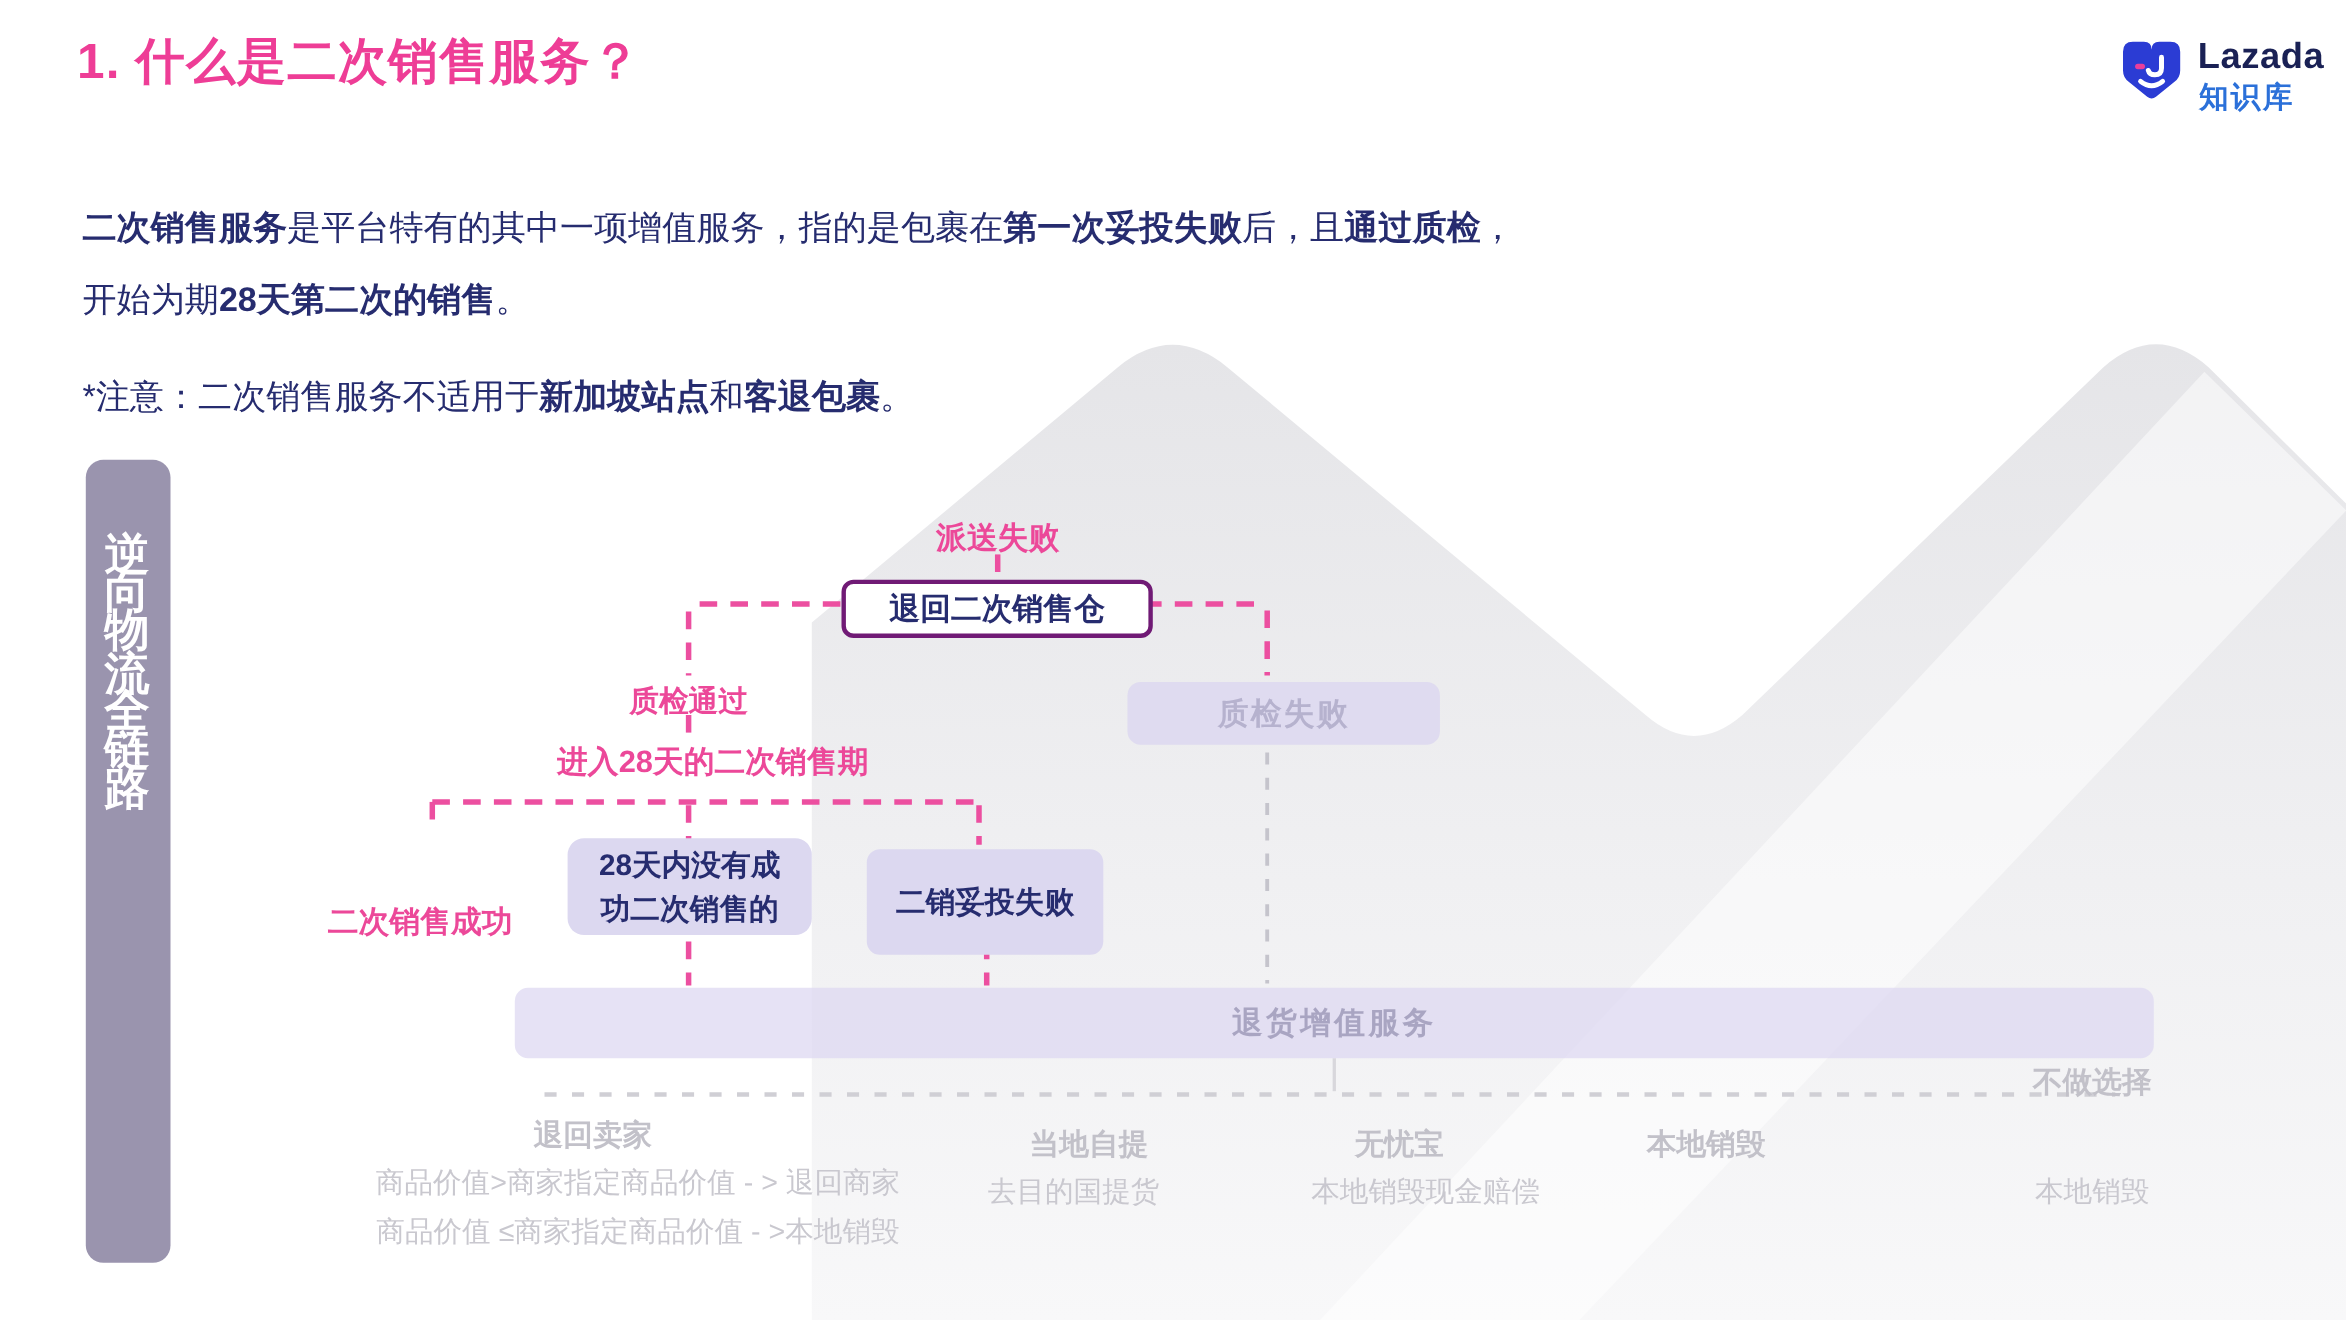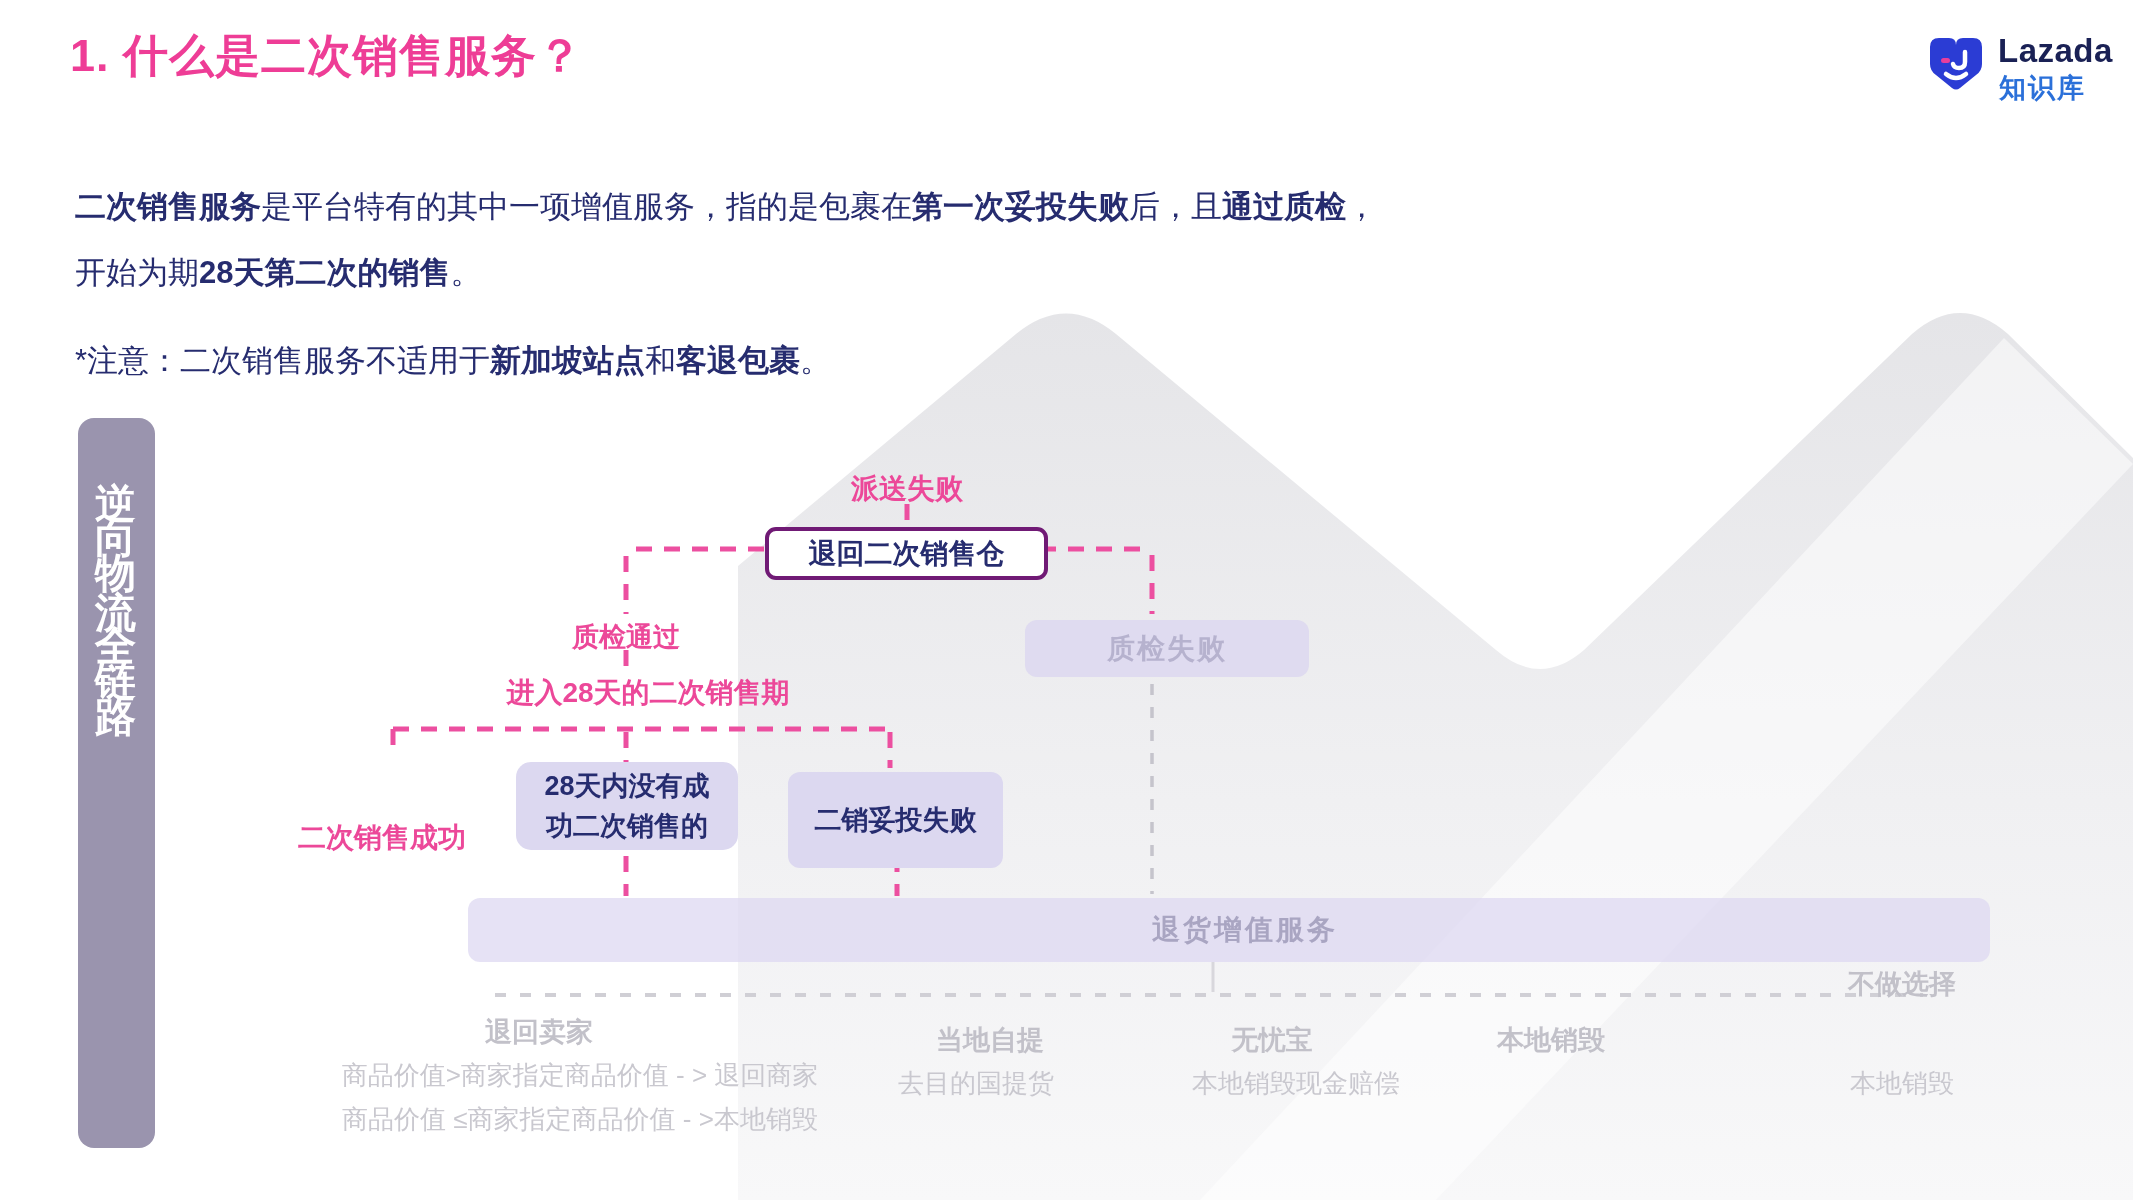--- a/index.html
+++ b/index.html
@@ -36,21 +36,21 @@
   .flow-box{display:flex;align-items:center;justify-content:center;text-align:center;
             font-weight:800;color:#262C6F;border-radius:12px;}
   .box-return{left:765px;top:527px;width:275px;height:45px;background:#ffffff;
               border:4px solid #701a75;border-radius:11px;font-size:28px;}
   .box-qcfail{left:1025px;top:620px;width:284px;height:57px;background:rgba(221,217,240,0.92);
               color:#B6B2CE;font-size:28px;letter-spacing:2px;}
   .box-28{left:516px;top:762px;width:222px;height:88px;background:#DCD8F0;border-radius:15px;
           font-size:27px;line-height:40px;flex-direction:column;}
   .box-fail2{left:788px;top:772px;width:215px;height:96px;background:#DCD8F0;font-size:27px;}
   .vas-bar{left:468px;top:898px;width:1490px;height:64px;background:rgba(221,216,242,0.75);
-           border-radius:12px;color:#A9A5C2;font-size:28px;letter-spacing:3px;padding-left:32px;}
+           border-radius:12px;color:#A9A5C2;font-size:28px;letter-spacing:3px;}
 
   
   .opt-title{font-size:27px;font-weight:800;color:#C2C1C9;}
   .opt-line{font-size:26px;font-weight:500;color:#C9C8CF;}
 </style>
 </head>
 <body>
 
 <div id="stage">
 

